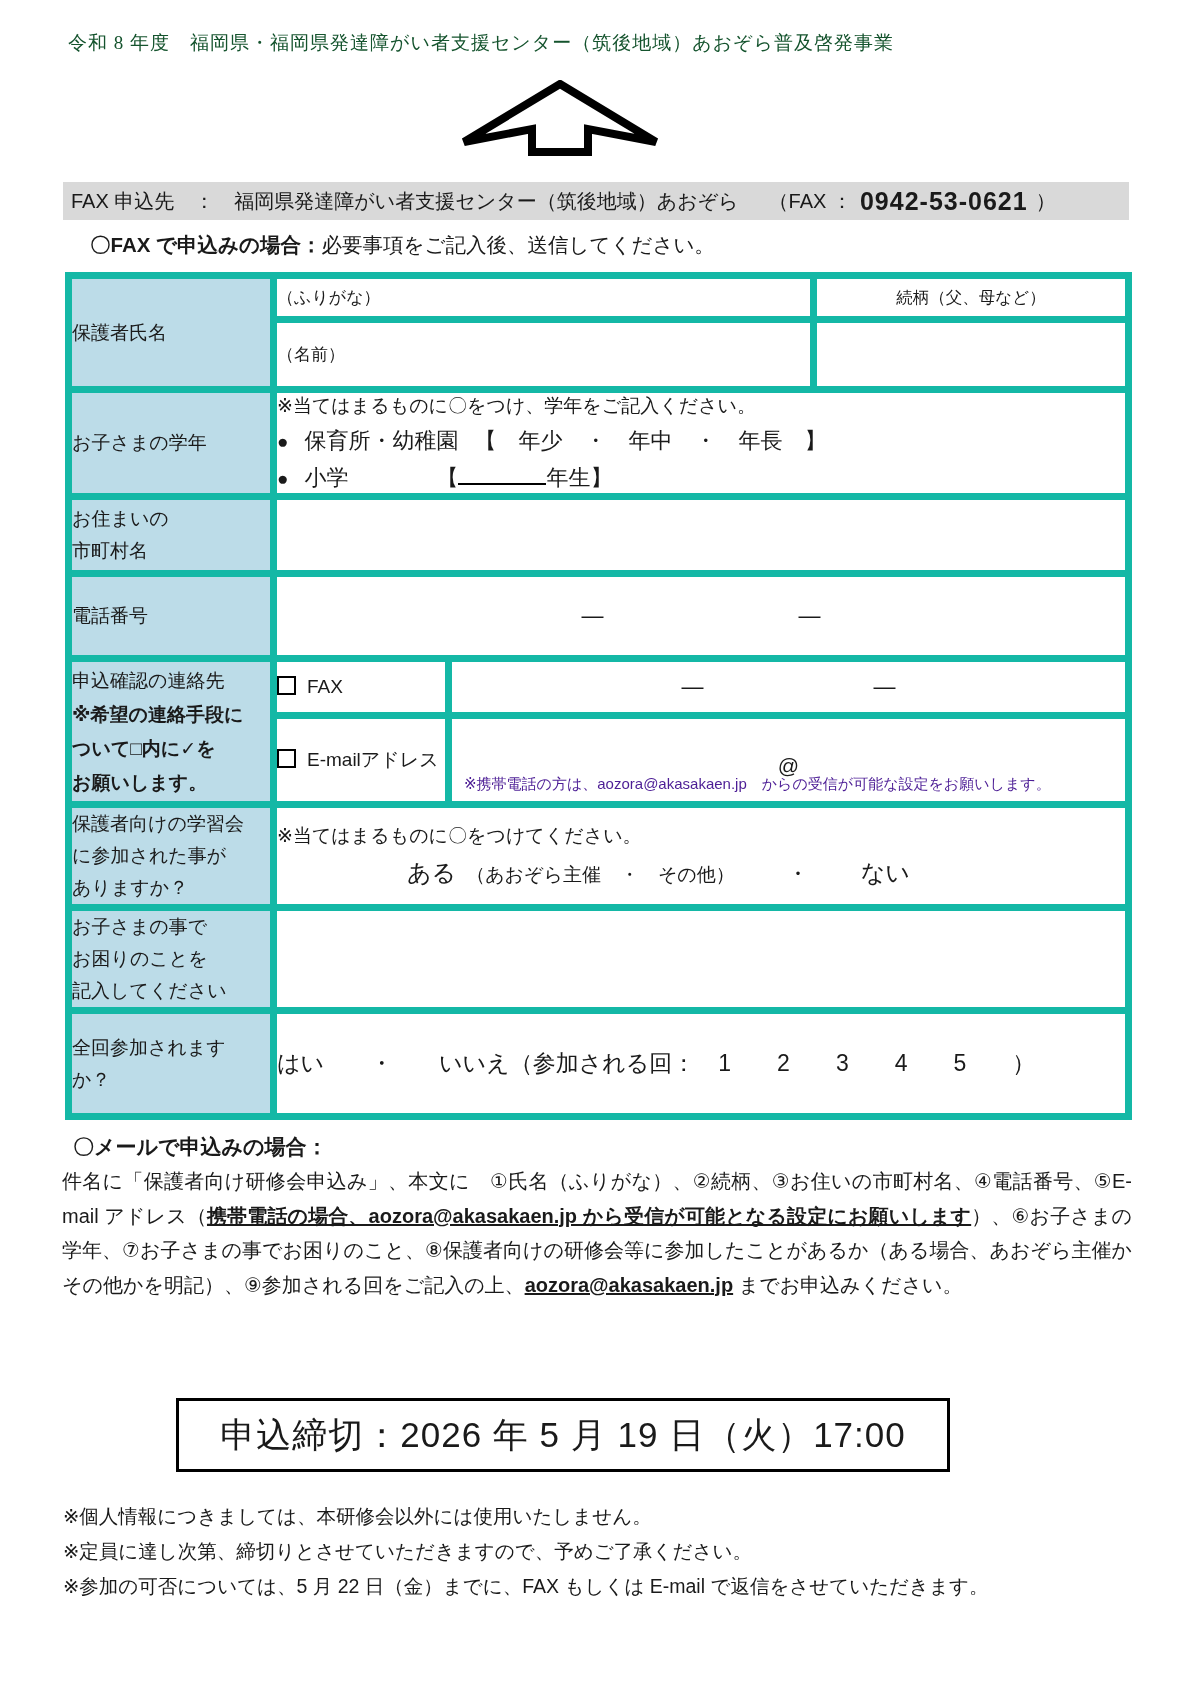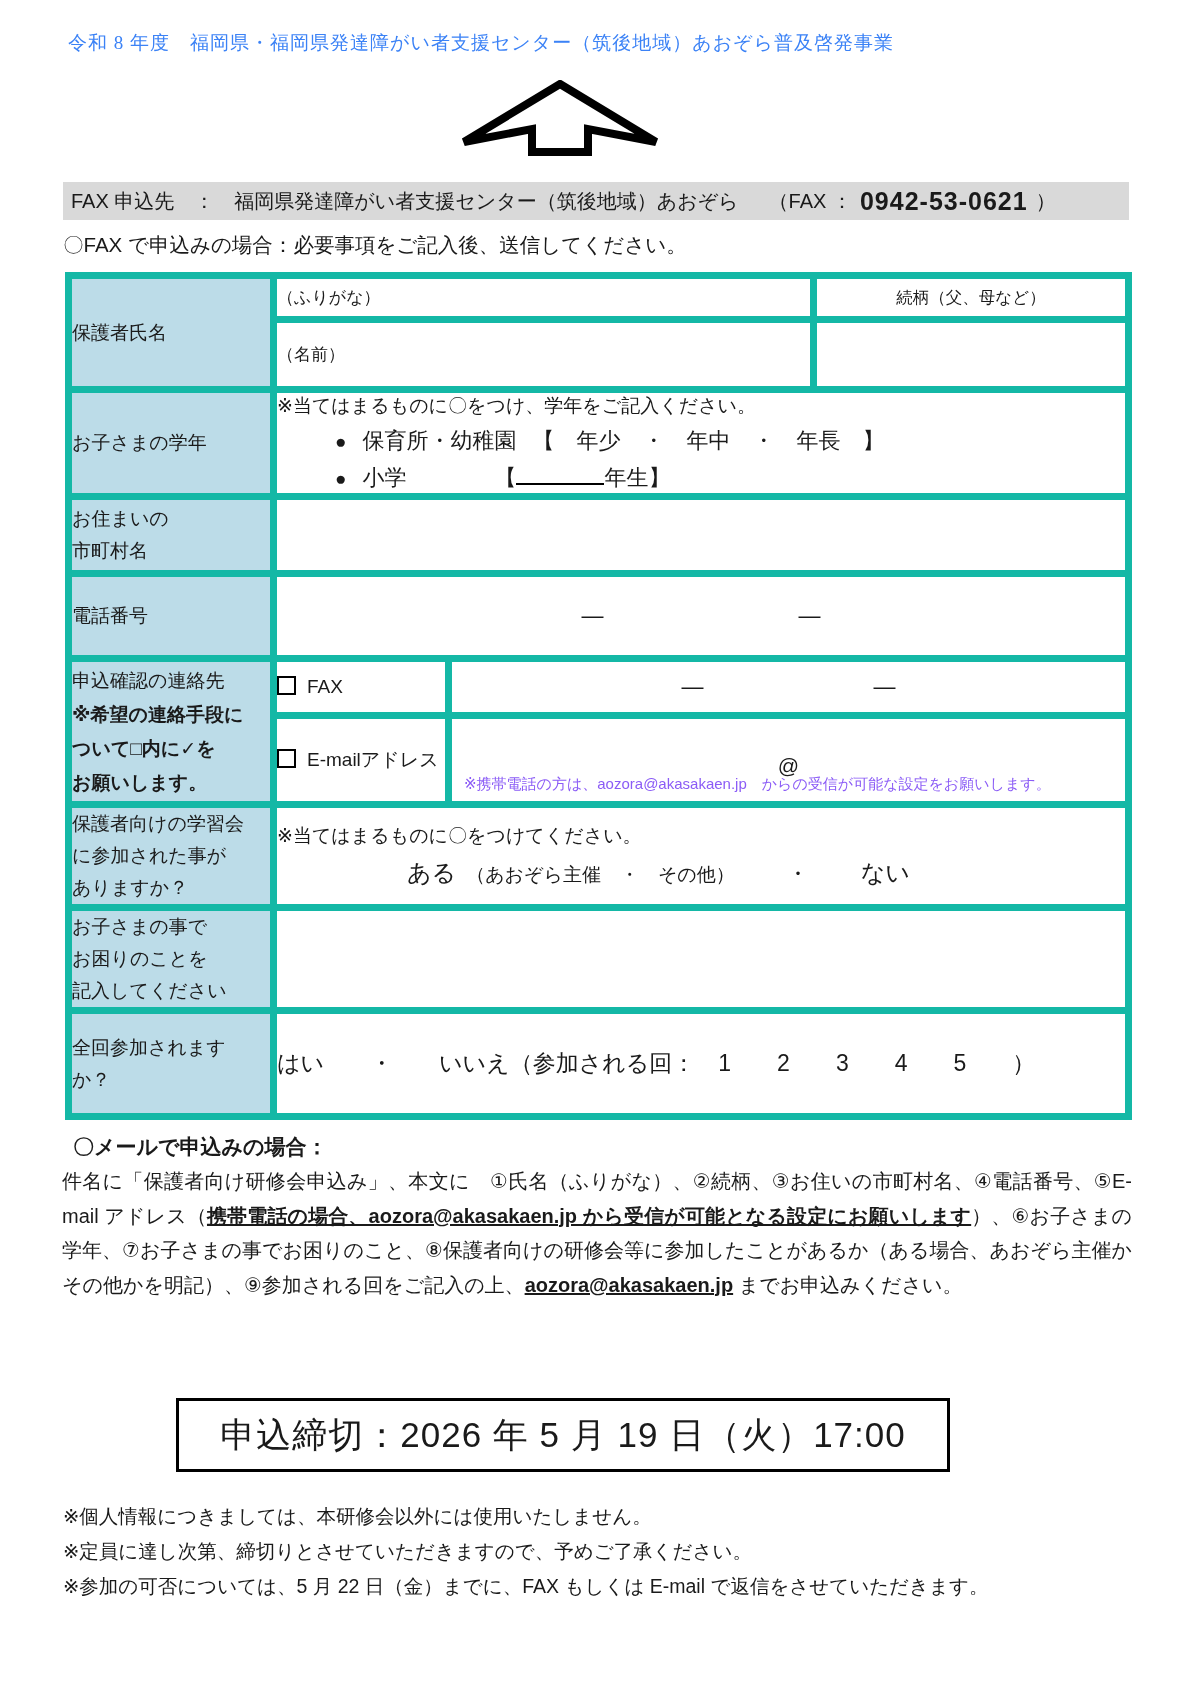--- a/index.html
+++ b/index.html
@@ -4,62 +4,62 @@
 <style>
   html,body { margin:0; padding:0; background:#e8e8e8; }
   .page {
     position:relative; width:1190px; height:1683px; margin:0 auto;
     background:#ffffff; overflow:hidden;
     font-family:"Liberation Sans","DejaVu Sans",sans-serif; color:#1a1a1a;
   }
   
   .doc-title {
     position:absolute; left:68px; top:30px; font-size:19px; letter-spacing:1px;
-    font-family:"Liberation Serif","DejaVu Serif",serif; color:#3b82f6;
+    font-family:"Liberation Serif","DejaVu Serif",serif; color:#14532d;
   }
   .up-arrow { position:absolute; left:460px; top:80px; }
   
   .fax-banner {
     position:absolute; left:63px; top:182px; width:1066px; height:38px;
     background:#D9D9D9; display:flex; align-items:center; padding-left:8px; box-sizing:border-box;
     font-size:20px; white-space:nowrap;
   }
   .fax-banner .fax-open { margin-left:30px; }
   .fax-banner .fax-number { font-weight:bold; font-size:25px; letter-spacing:1px; margin:0 8px; }
   .fax-heading { position:absolute; left:63px; top:231px; font-size:20.5px; white-space:nowrap; }
-  .fax-heading .bold { font-weight:normal; }
+  .fax-heading .bold { font-weight:bold;margin-left:27px; }
   
   .form-table {
     position:absolute; left:65px; top:272px; width:1060px;
     border-collapse:collapse; table-layout:fixed; border:4px solid #000;
   }
   .form-table td { border:7px solid #14b8a6; padding:0; vertical-align:middle; overflow:hidden; }
   .hdr { background:#BCDCE8; font-size:19px; line-height:32px; }
   tr.r1a { height:44px; } tr.r1b { height:70px; } tr.r2 { height:106px; }
   tr.r3 { height:77px; } tr.r4 { height:85px; } tr.r5a { height:57px; }
   tr.r5b { height:89px; } tr.r6 { height:100px; } tr.r7 { height:100px; } tr.r8 { height:106px; }
   .furigana { vertical-align:top; padding:6px 0 0 14px; font-size:17px; border-bottom:2px solid #8a8a8a; }
   .relation { vertical-align:top; text-align:center; padding-top:7px; font-size:16.5px; border-bottom:2px solid #8a8a8a; }
   .namecell { vertical-align:top; padding:6px 0 0 14px; font-size:17px; border-top:2px solid #8a8a8a; }
   .relation-empty { border-top:2px solid #8a8a8a; }
   .grade-cell { vertical-align:top; padding:9px 8px 0 16px; font-size:19px; }
-  .opt-line { font-size:22px; margin-top:7px; padding-left:58px; white-space:nowrap; }
+  .opt-line { font-size:22px; margin-top:7px; white-space:nowrap; }
   .opt-line .bullet { font-size:19px; margin-right:16px; }
   .opt-line .bracket { margin-left:16px; }
   .opt-line .open-b { margin-left:88px; }
   .uline { display:inline-block; width:88px; height:20px; border-bottom:2px solid #000; }
   .dash-cell { }
   .dash-row { display:flex; justify-content:center; gap:195px; font-size:22px; }
   .contact-hdr { line-height:34px; }
   .contact-hdr .b { font-weight:bold; }
   .chk-cell { padding-left:16px; font-size:19px; white-space:nowrap; }
   .cbox { display:inline-block; width:15px; height:15px; border:2px solid #000; margin-right:11px; vertical-align:-2px; background:#fff; }
   .email-cell { position:relative; vertical-align:top; }
   .at-sign { text-align:center; font-size:21px; padding-top:12px; }
-  .email-note { position:absolute; left:12px; bottom:7px; font-size:15px; white-space:nowrap; color:#8b5cf6; }
+  .email-note { position:absolute; left:12px; bottom:7px; font-size:15px; white-space:nowrap; color:#4c1d95; }
   .seminar-cell { vertical-align:top; padding:9px 0 0 16px; font-size:19px; }
   .seminar-opts { margin-top:8px; padding-left:130px; white-space:nowrap; }
   .seminar-opts .big { font-size:24px; }
   .seminar-opts .small { font-size:19px; margin-left:10px; }
   .seminar-opts .sep { font-size:22px; margin:0 52px; }
   .attend-cell { font-size:23px; padding-left:68px; white-space:nowrap; }
   
   .mail-heading { position:absolute; left:73px; top:1133px; font-size:21px; font-weight:bold; }
   .mail-para {
     position:absolute; left:62px; top:1164px; width:1070px;

